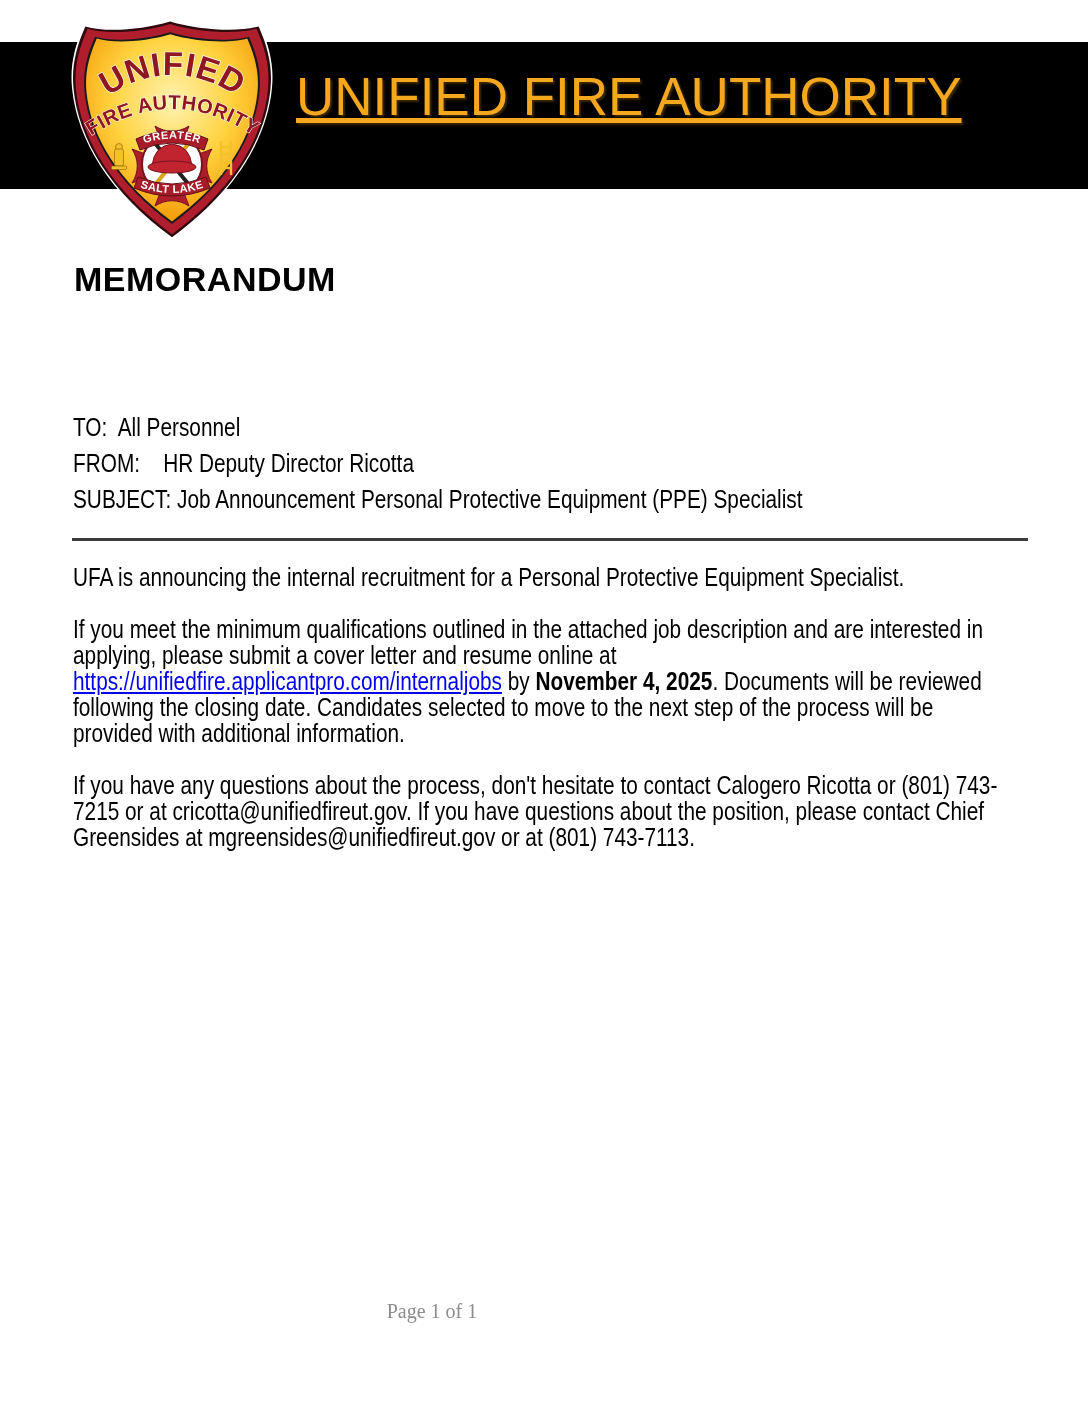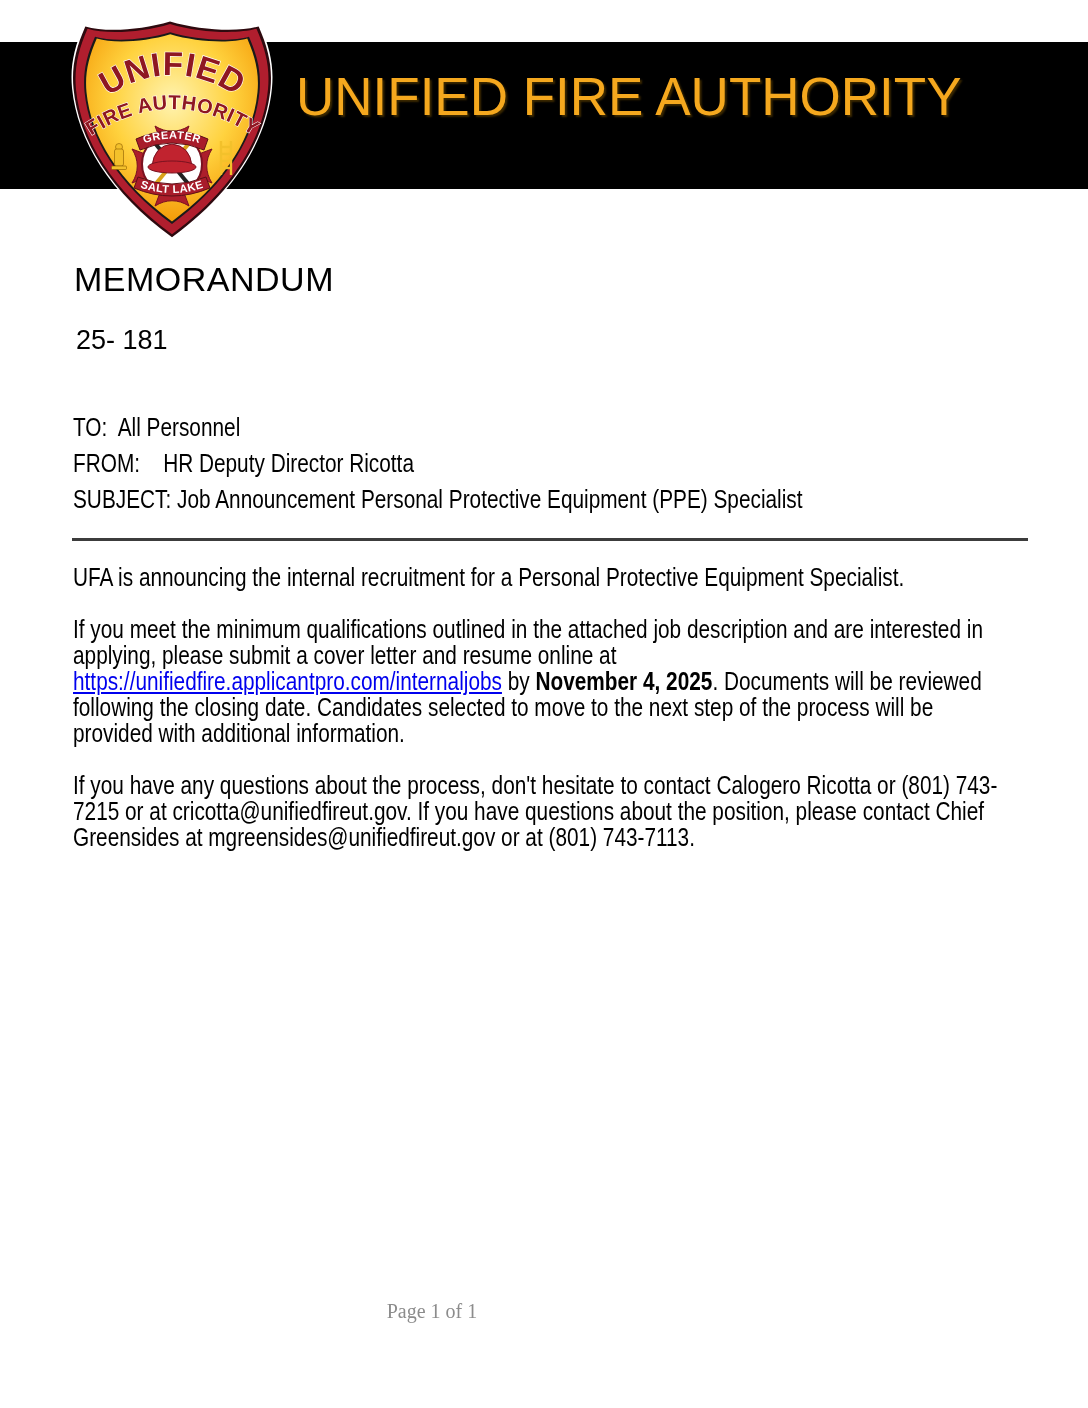--- a/index.html
+++ b/index.html
@@ -12,25 +12,26 @@
   .page{position:relative;width:1088px;height:1408px;background:#fff;overflow:hidden;}
 
   
   .banner{position:absolute;top:42px;left:0;width:1088px;height:147px;background:#000;}
   .org-title{
     position:absolute;left:296px;top:42px;height:108px;
     display:flex;align-items:center;
     font-size:53px;letter-spacing:0;
     color:#F5A81E;text-shadow:2px 2px 2px rgba(110,75,0,.55);
     white-space:nowrap;
+    text-decoration:underline;
   }
   .badge{position:absolute;left:70px;top:18px;width:205px;height:226px;}
 
   
-  .memo-heading{position:absolute;left:74px;top:260px;font-size:34px;font-weight:normal;letter-spacing:.5px;}
+  .memo-heading{position:absolute;left:74px;top:260px;font-size:34px;font-weight:bold;letter-spacing:.5px;}
   .memo-meta{position:absolute;left:76px;top:322px;font-size:27px;line-height:36px;}
 
   
   .condensed{
     position:absolute;left:73px;top:414px;width:1340px;
     transform:scaleX(.80);transform-origin:0 0;
     font-size:26px;line-height:26px;
   }
   .addr{white-space:pre;}
   .addr + .addr{margin-top:10px;}
@@ -121,21 +122,20 @@
     <text font-size="11" fill="#ffffff" letter-spacing="0.5" text-anchor="middle">
       <textPath href="#arcG" startOffset="50%">GREATER</textPath>
     </text>
     <text font-size="11" fill="#ffffff" letter-spacing="0.5" text-anchor="middle">
       <textPath href="#arcS" startOffset="50%">SALT LAKE</textPath>
     </text>
   </svg>
 
   <div class="memo-heading">MEMORANDUM</div>
   <div class="memo-meta">
-    <div>25- 181</div>
   </div>
 
   <div class="condensed">
     <div class="addr">TO:  All Personnel</div>
     <div class="addr">FROM:    HR Deputy Director Ricotta</div>
     <div class="addr">SUBJECT: Job Announcement Personal Protective Equipment (PPE) Specialist</div>
     <div class="paragraphs">
         <div class="paragraph"><span>UFA is announcing the internal recruitment for a Personal Protective Equipment Specialist.</span></div>
         <div class="paragraph"><span>If you meet the minimum qualifications outlined in the attached job description and are interested in</span><br><span>applying, please submit a cover letter and resume online at</span><br><a class="link">https://unifiedfire.applicantpro.com/internaljobs</a><span> by </span><b>November 4, 2025</b><span>. Documents will be reviewed</span><br><span>following the closing date. Candidates selected to move to the next step of the process will be</span><br><span>provided with additional information.</span></div>
         <div class="paragraph"><span>If you have any questions about the process, don't hesitate to contact Calogero Ricotta or (801) 743-</span><br><span>7215 or at cricotta@unifiedfireut.gov. If you have questions about the position, please contact Chief</span><br><span>Greensides at mgreensides@unifiedfireut.gov or at (801) 743-7113.</span></div>

